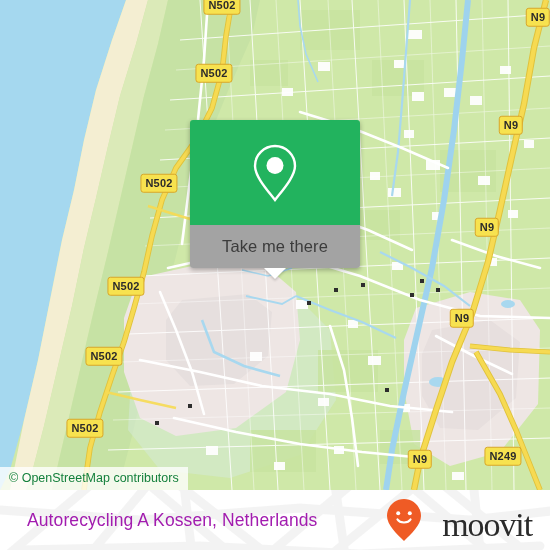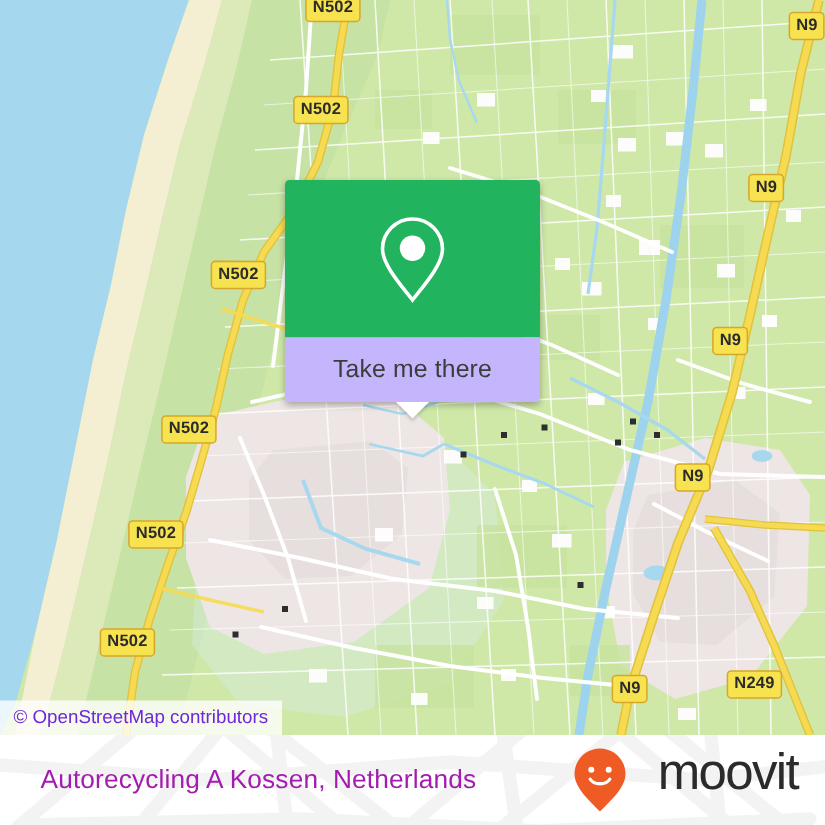--- a/index.html
+++ b/index.html
@@ -42,21 +42,21 @@
     overflow:visible;
     z-index:40;
   }
   .popup-top {
     background:#22b35e;
     height:105px;
     border-radius:3px 3px 0 0;
     display:flex; align-items:center; justify-content:center;
   }
   .popup-bottom {
-    background:#c4b5fd;
+    background:#a3a3a3;
     height:43px;
     border-radius:0 0 3px 3px;
     display:flex; align-items:center; justify-content:center;
     position:relative;
   }
   .popup-label {
     color:#3c3c3c;
     font-size:16.5px;
     letter-spacing:0.1px;
   }
@@ -69,21 +69,21 @@
     border-right:11px solid transparent;
     border-top:11px solid #ffffff;
     filter:drop-shadow(0 2px 1px rgba(0,0,0,0.16));
   }
 
   
   .attrib {
     position:absolute;
     left:0; bottom:0;
     background:rgba(255,255,255,0.78);
-    color:#6d28d9;
+    color:#15803d;
     font-size:12.5px;
     padding:4px 9px 5px 9px;
     z-index:35;
     white-space:nowrap;
   }
 
   
   .footer {
     position:absolute;
     left:0; top:490px;
@@ -98,21 +98,21 @@
     transform:translateY(-50%);
     font-size:17.5px;
     color:#a21caf;
     letter-spacing:0.1px;
     white-space:nowrap;
   }
   .brand {
     position:absolute;
     right:18px; top:50%;
     transform:translateY(-50%);
-    display:flex; align-items:flex-start; gap:20px;
+    display:flex; align-items:flex-end; gap:20px;font-family:Liberation Serif, serif;
   }
   .brand-word {
     font-size:34px;
     color:#2b2b2b;
     letter-spacing:-1.1px;
     line-height:1;
     font-weight:400;
   }
 </style>
 </head>

